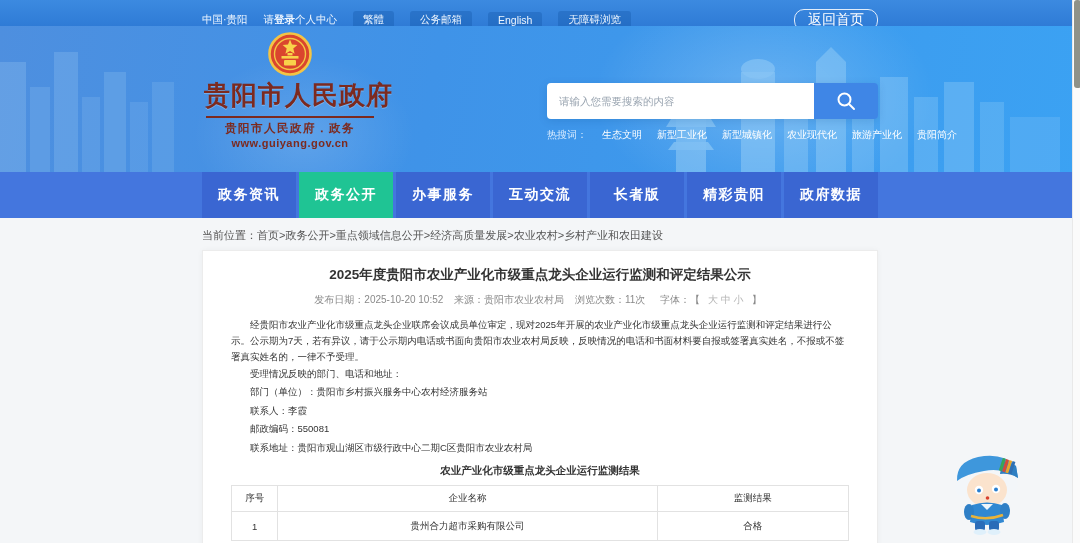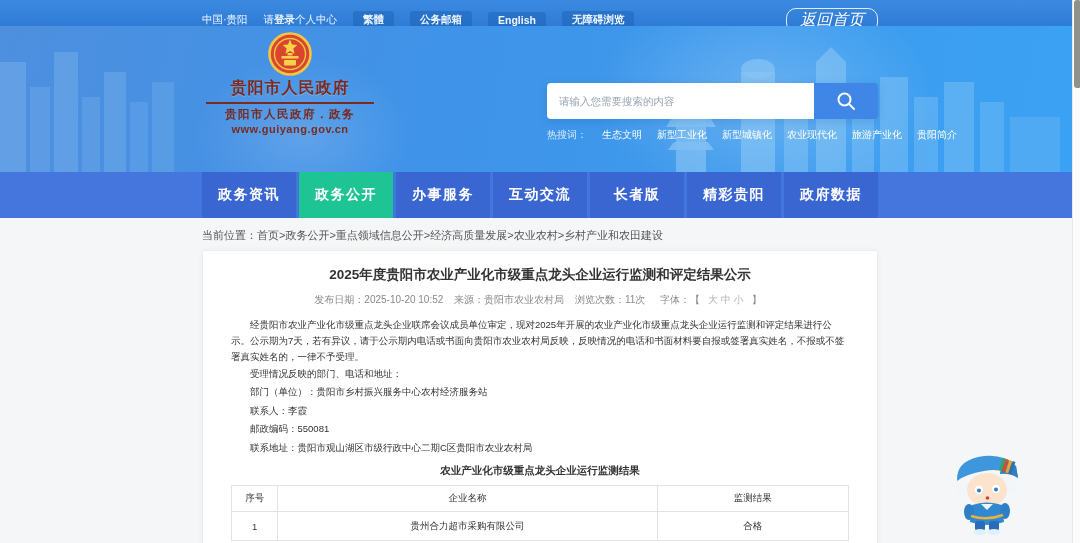--- a/index.html
+++ b/index.html
@@ -8,41 +8,41 @@
     font-family: "Liberation Sans", "DejaVu Sans", sans-serif;
     background:#f4f6f8; position:relative; color:#333;
   }
   .container { width:676px; margin:0 auto; position:relative; }
 
   
   .topbar { height:26px; background:linear-gradient(180deg,#3c8ae0,#2f7bd6); }
   .topbar-inner { height:40px; display:flex; align-items:center; gap:16px;
     font-size:10.5px; color:#eef6ff; }
   .topbar a { color:#eef6ff; text-decoration:none; cursor:pointer; }
-  .tb-pill { background:rgba(12,79,160,0.30); border-radius:3px; padding:2.5px 10px;font-weight:bold; }
+  .tb-pill { background:rgba(12,79,160,0.30); border-radius:3px; padding:2.5px 10px; }
   .login b { font-weight:bold; }
   .back-home { margin-left:auto; border:1px solid rgba(255,255,255,0.85);
-    border-radius:10px; padding:1px 13px; font-size:16px; color:#fff; cursor:pointer;
-    background:transparent;font-style:italic; }
+    border-radius:10px; padding:1px 13px; font-size:14px; color:#fff; cursor:pointer;
+    background:transparent; }
 
   
   .header { height:146px; position:relative; overflow:hidden;
     background:linear-gradient(100deg,#4e8fdf 0%,#3f93e8 40%,#3ba2f3 100%); }
   .header::before { content:""; position:absolute; left:55%; top:-40px; width:340px; height:220px;
     background:radial-gradient(closest-side, rgba(255,255,255,0.22), rgba(255,255,255,0)); }
   .header::after { content:""; position:absolute; left:18%; top:30px; width:220px; height:160px;
     background:radial-gradient(closest-side, rgba(255,255,255,0.15), rgba(255,255,255,0)); }
   .skyline { position:absolute; right:4px; bottom:0; opacity:.5; }
   .skyline-left { position:absolute; left:0; bottom:0; opacity:.28; }
   .header-inner { height:146px; position:relative; z-index:2; }
 
   .logo { position:absolute; left:2px; top:6px; width:172px; text-align:center;
     color:#7c2a1f; cursor:pointer; }
   .emblem { display:block; margin:0 auto 2px; }
-  .site-title { font-size:16px; font-weight:bold; letter-spacing:1px; color:#7c2a1f;
+  .site-title { font-size:26px; font-weight:bold; letter-spacing:1px; color:#7c2a1f;
     white-space:nowrap; text-shadow:0 1px 0 rgba(255,255,255,0.25); }
   .logo-line { height:1.5px; background:#7c2a1f; margin:3px 2px; }
   .site-sub { font-size:11.5px; font-weight:bold; letter-spacing:1.5px; }
   .site-url { font-size:11px; font-weight:bold; letter-spacing:0.5px; margin-top:1px; }
 
   .search-wrap { position:absolute; left:345px; top:57px; width:331px; }
   .search-box { display:flex; height:36px; border-radius:4px; overflow:hidden;
     box-shadow:0 2px 8px rgba(10,70,140,0.18); }
   .search-input { flex:1; border:none; outline:none; padding:0 12px; font-size:10.5px;
     color:#333; background:#fff; font-family:inherit; }

